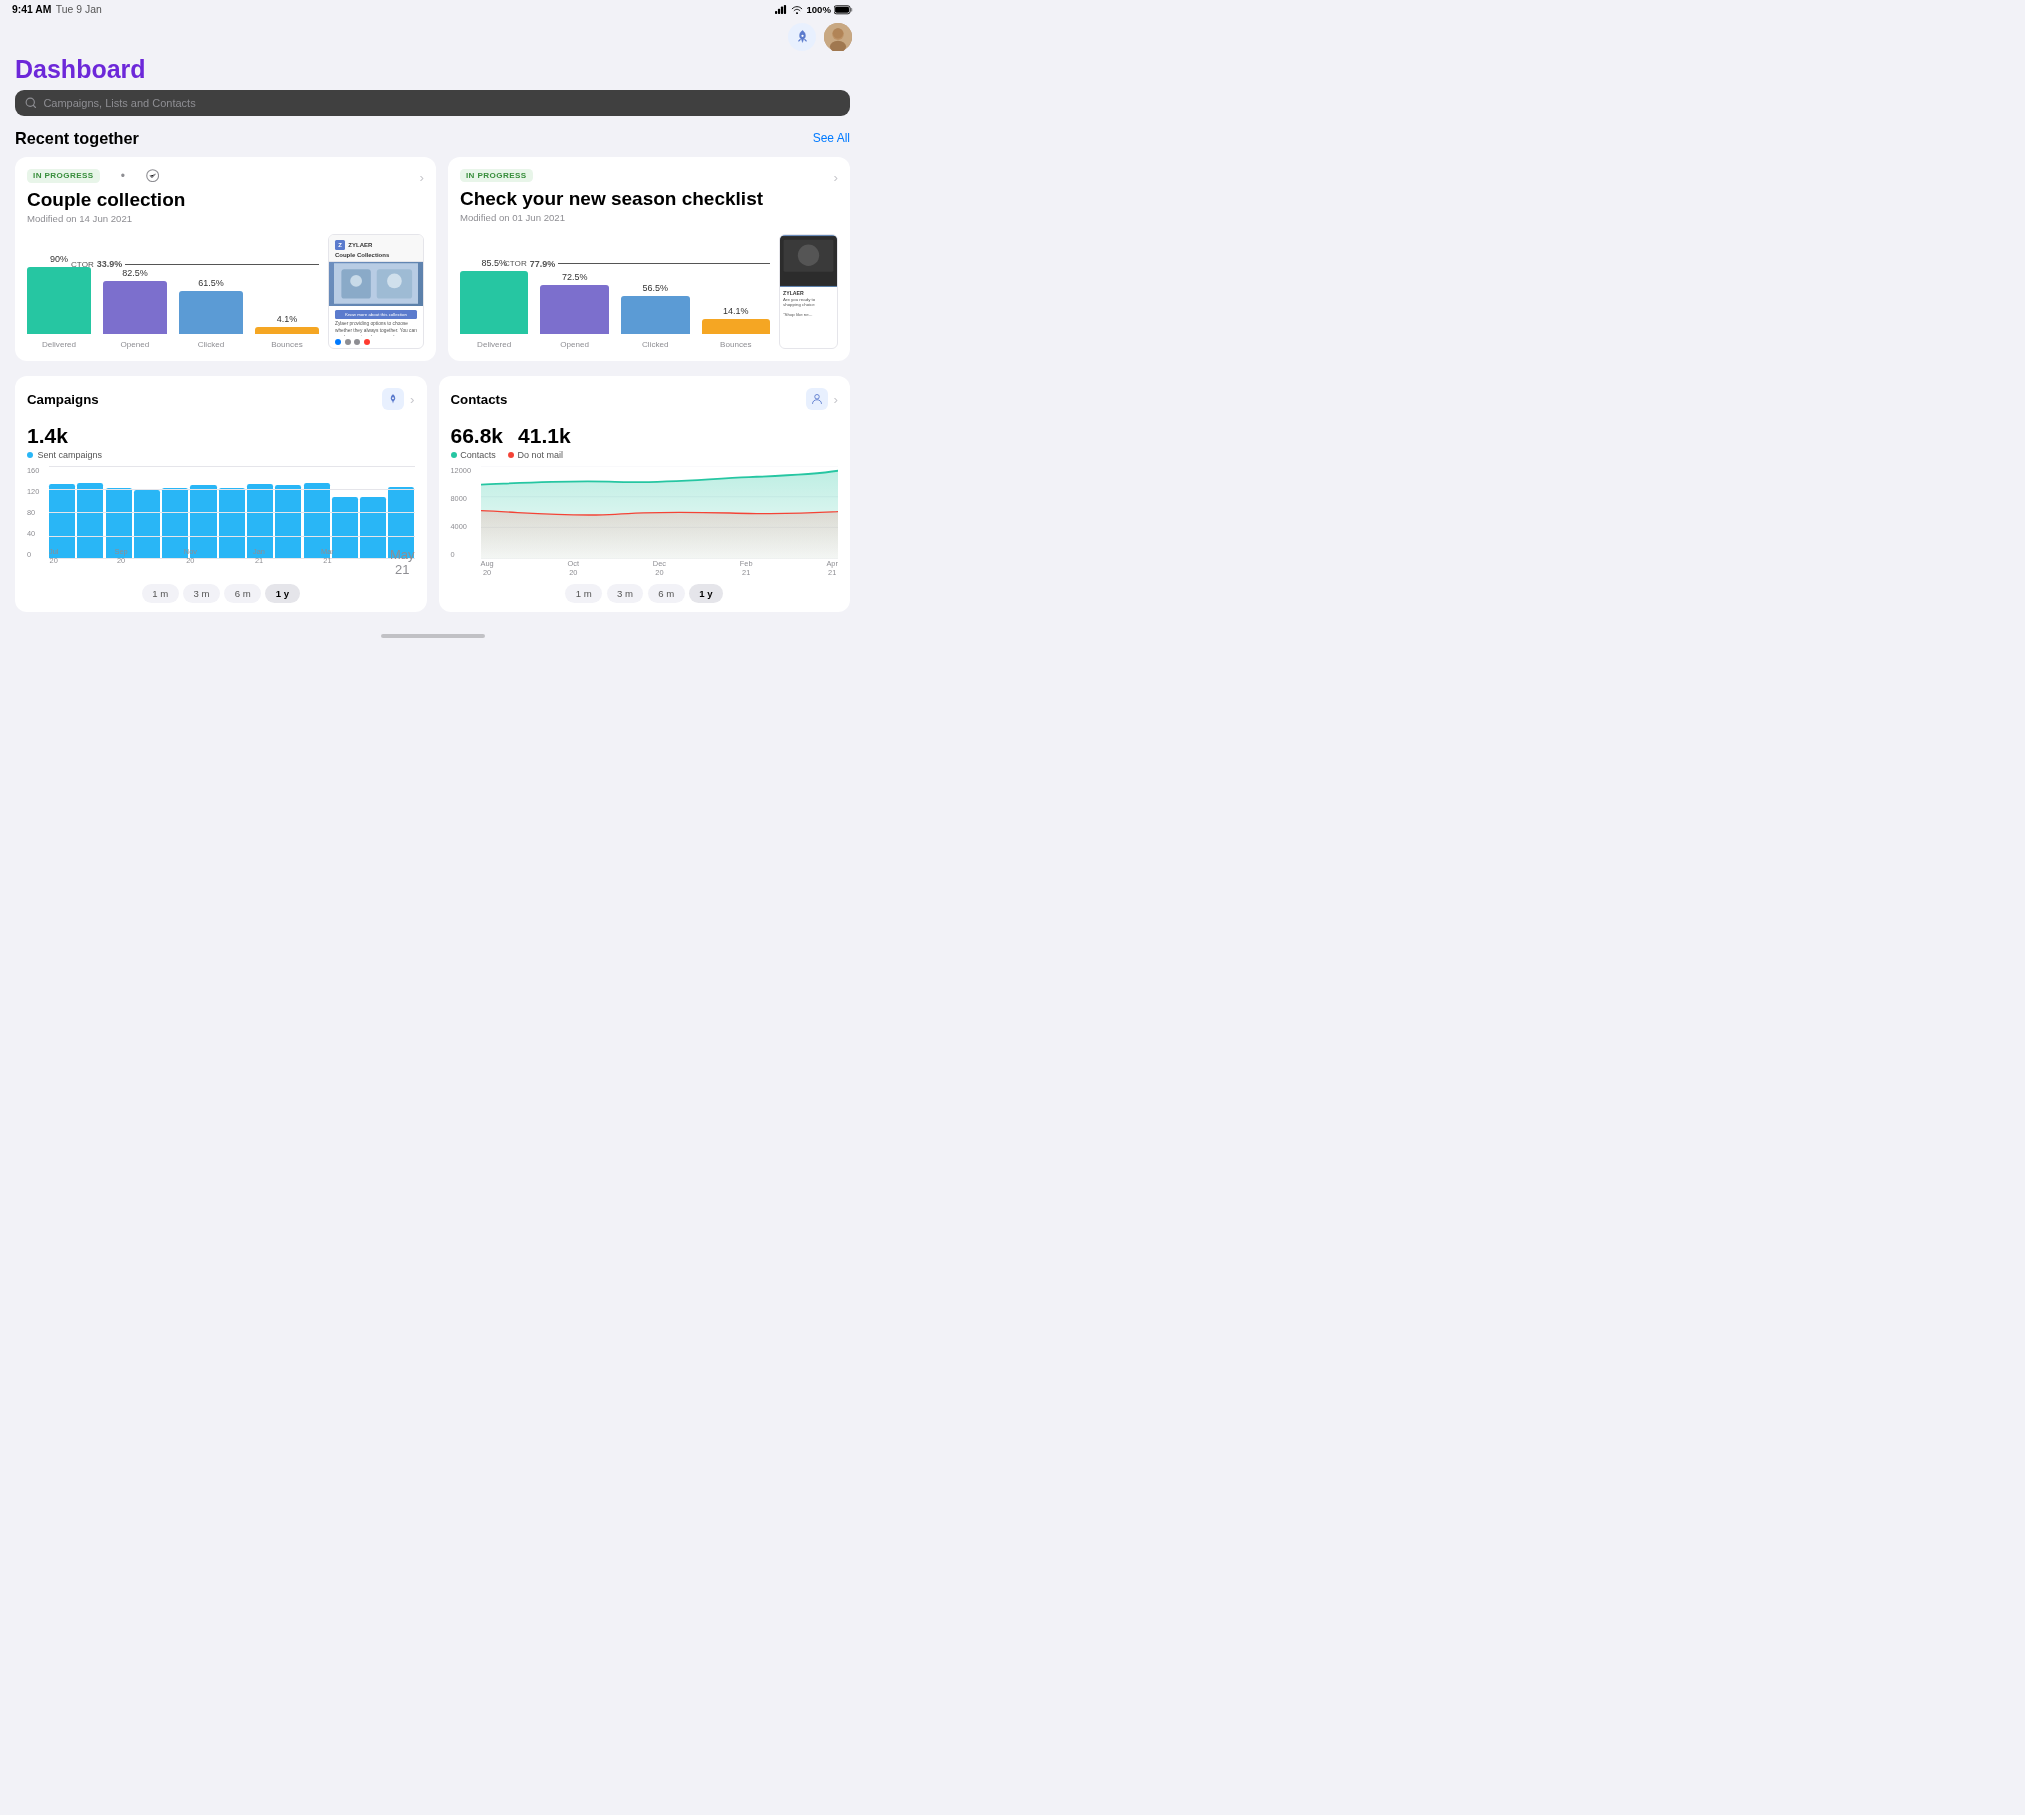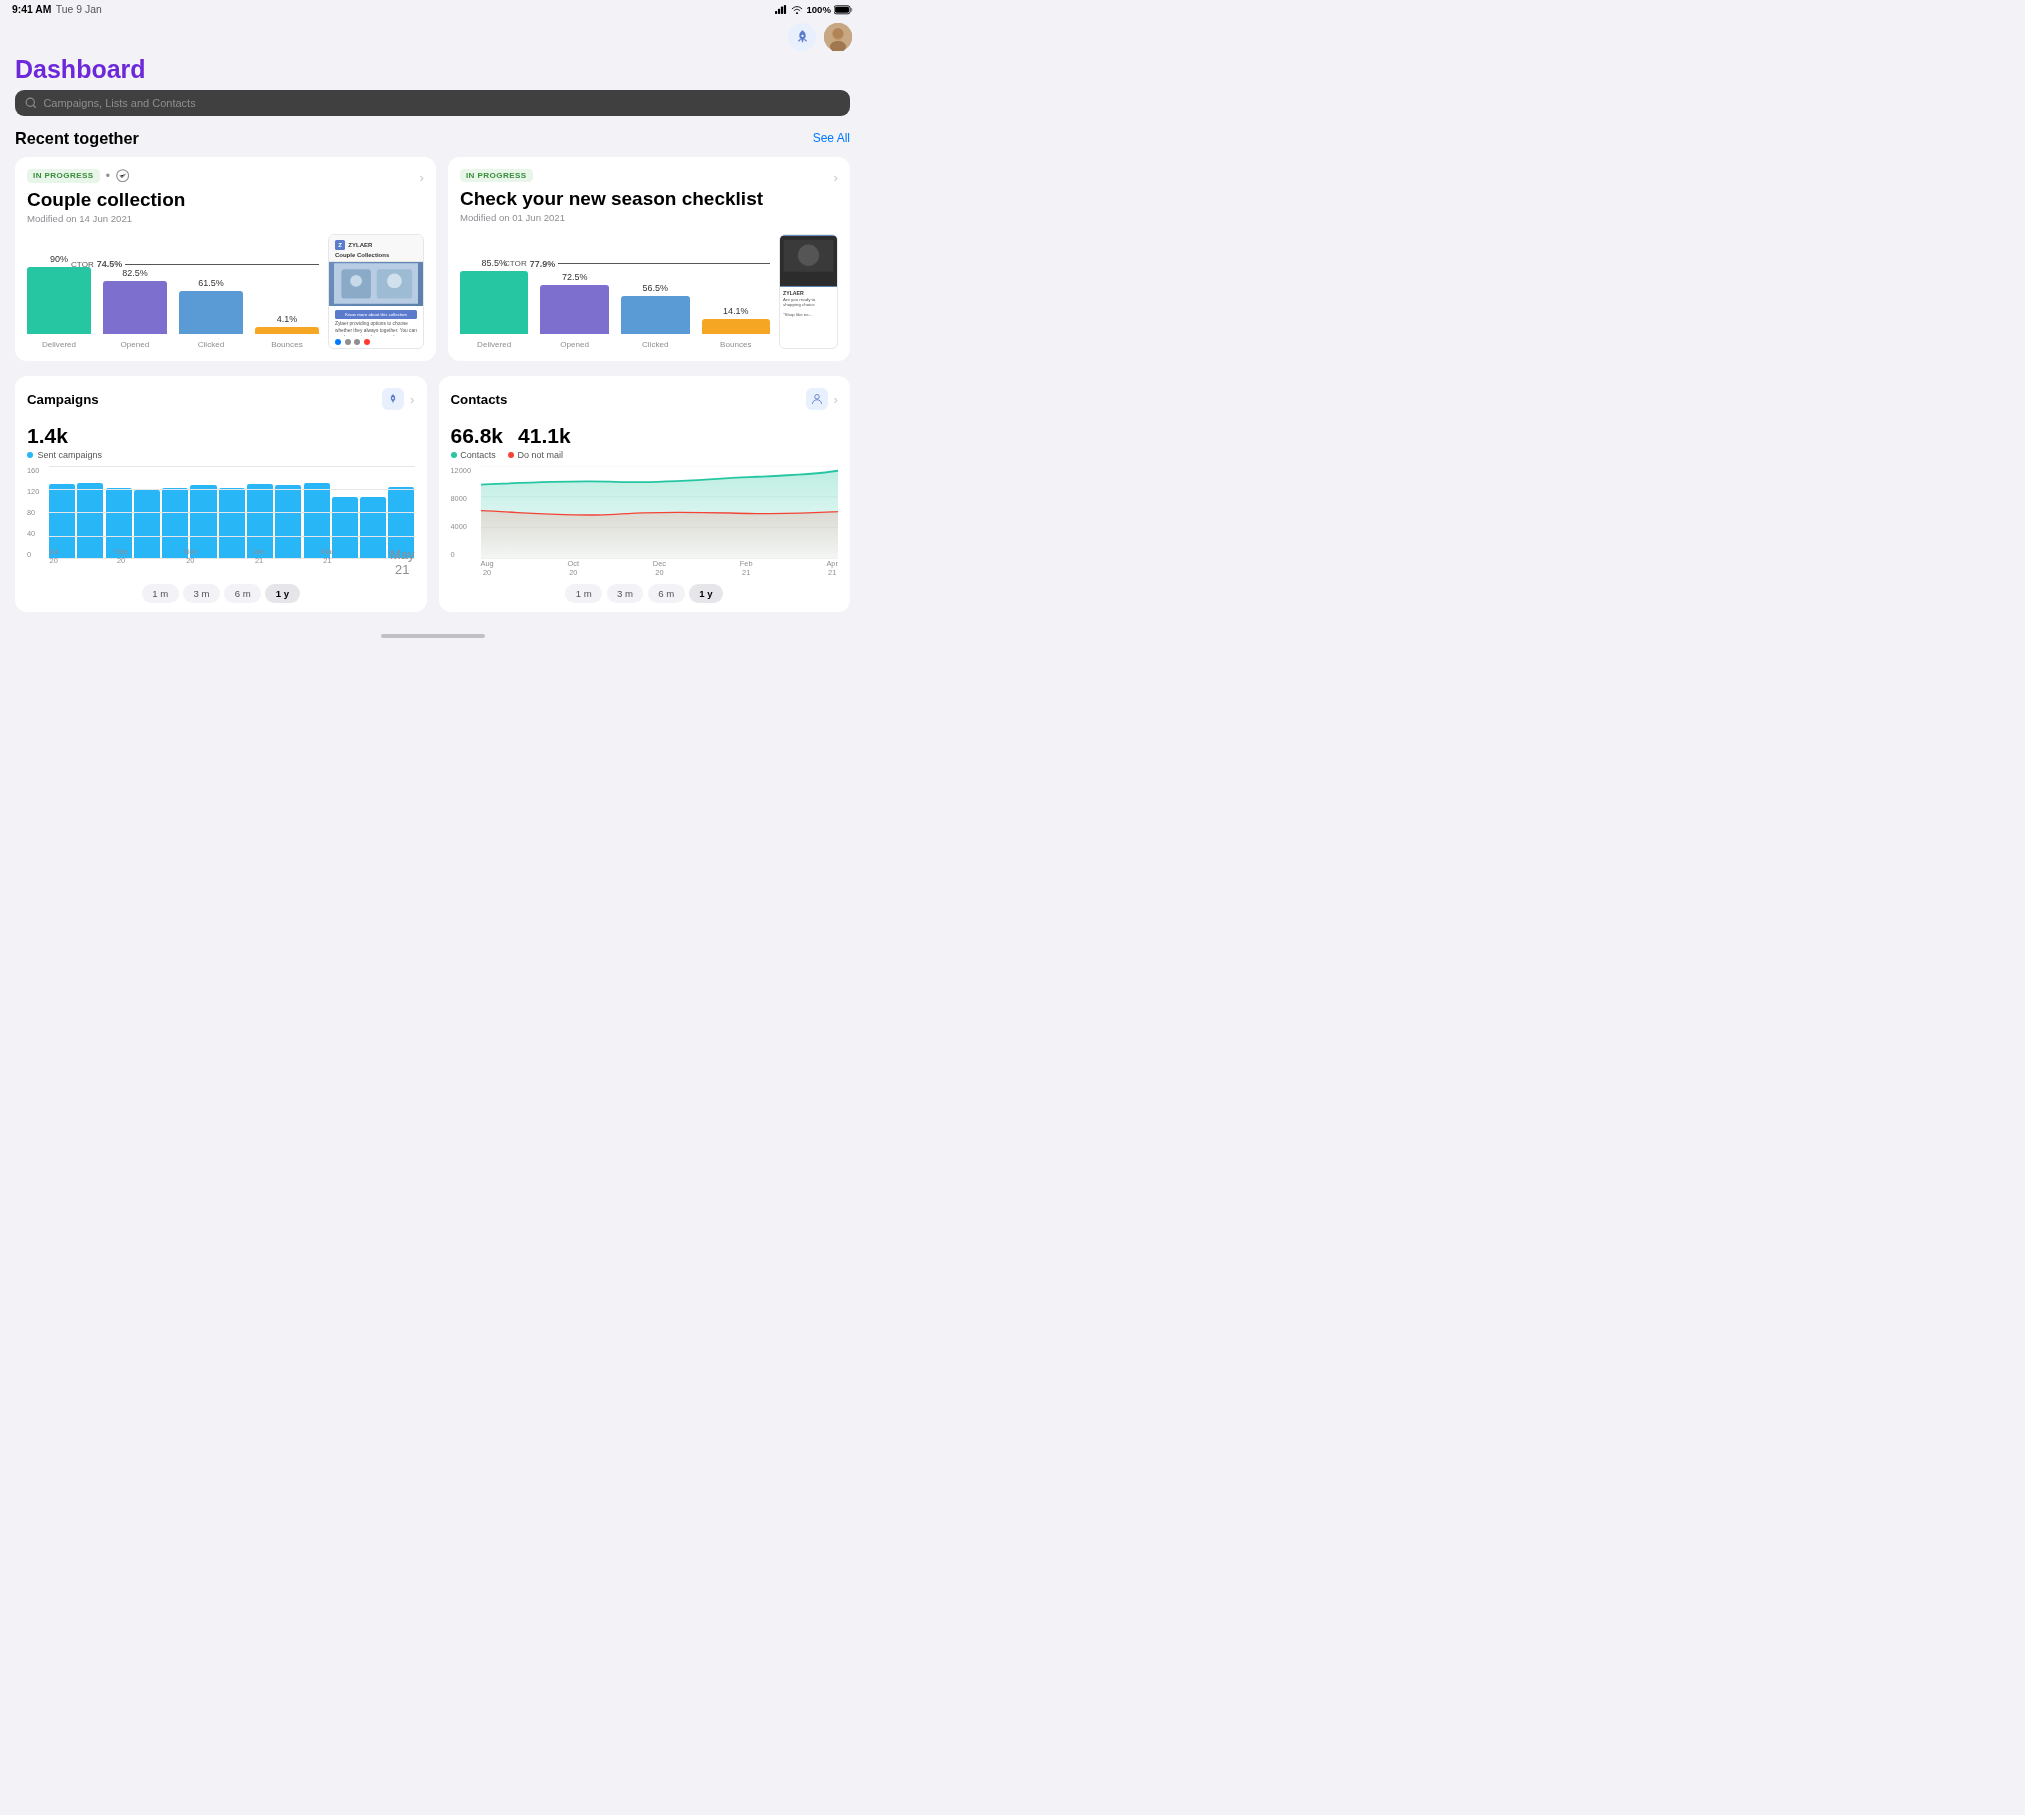--- a/index.html
+++ b/index.html
@@ -100,21 +100,21 @@
       color: #388e3c;
       font-size: 8.1px;
       font-weight: 700;
       padding: 2.2px 6px;
       border-radius: 4.4px;
       letter-spacing: 0.4px;
     }
     .card-title-row {
       display: flex;
       align-items: center;
-      gap: 6px;
+      gap: 21px;
       margin-bottom: 3px;
     }
     .card-title {
       font-size: 19px;
       font-weight: 700;
       color: #000;
       margin: 6px 0 2.2px 0;
     }
     .card-subtitle {
       font-size: 9.6px;
@@ -406,21 +406,21 @@
         <circle cx="9" cy="9" r="8" stroke="#8e8e93" stroke-width="1.5" fill="none"></circle>
         <path d="M5.5 9L8 11.5L12.5 7" stroke="#8e8e93" stroke-width="1.5" stroke-linecap="round" stroke-linejoin="round"></path>
       </svg>
     </div>
     <div class="card-title">Couple collection</div>
     <div class="card-subtitle">Modified on 14 Jun 2021</div>
     <div class="chart-area">
       <div class="bar-chart-container">
         <div class="ctor-line">
           <span class="ctor-label">CTOR</span>
-          <span class="ctor-value">74.5%</span>
+          <span class="ctor-value">33.9%</span>
         </div>
         <div class="bars-row">
           <div class="bar-item">
             <span class="bar-value">90%</span>
             <div class="bar" style="height:67px;background:#26c6a2;"></div>
             <span class="bar-label">Delivered</span>
           </div>
           <div class="bar-item">
             <span class="bar-value">82.5%</span>
             <div class="bar" style="height:53px;background:#7c6fcd;"></div>

